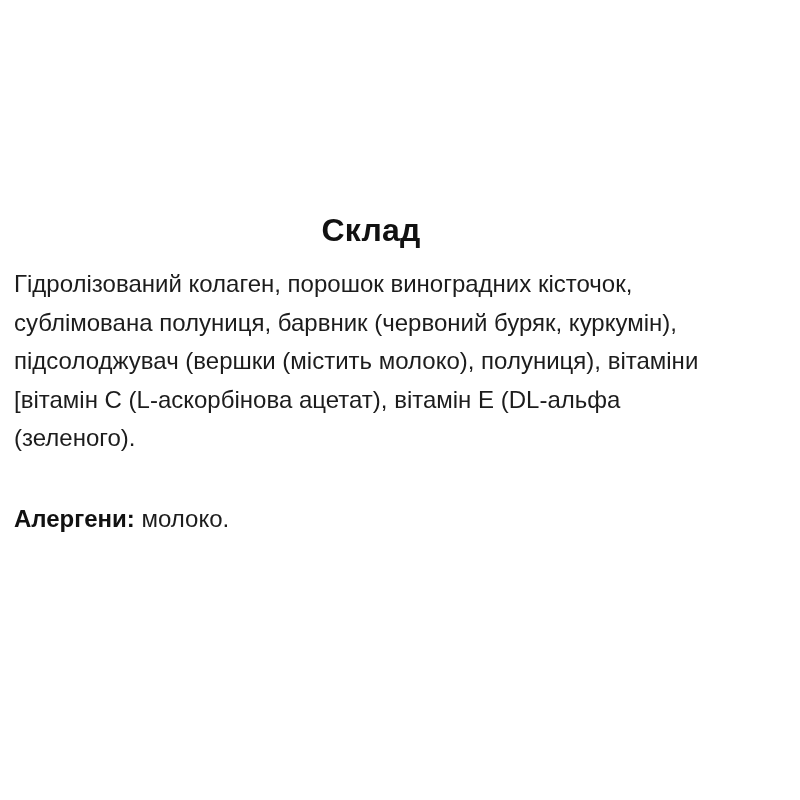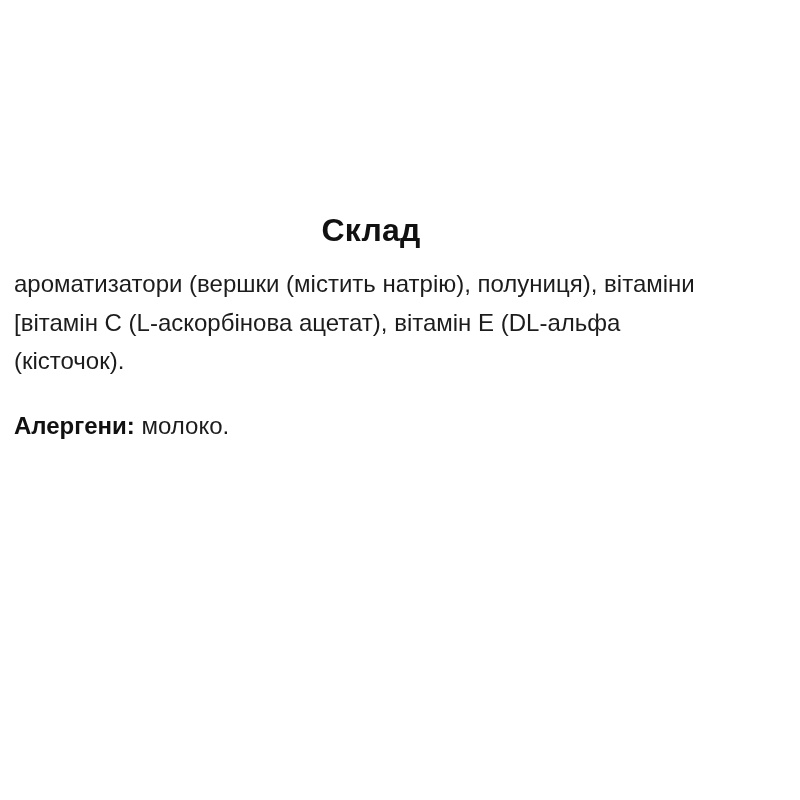--- a/index.html
+++ b/index.html
@@ -34,40 +34,42 @@
   .ingredients {
     font-size: 24px;
     line-height: 38.5px;
     font-weight: 400;
     color: #1c1c1c;
   }
   .ingredients .line {
     white-space: nowrap;
   }
   .allergens {
-    margin-top: 26px;
+    margin-top: 42px;
     font-size: 24px;
     line-height: 38.5px;
     color: #1c1c1c;
   }
   .allergens .label {
     font-weight: 700;
     color: #111111;
   }
 </style>
 </head>
 <body>
 
 <div class="page">
   <div class="content">
 
     <h2 class="section-title">Склад</h2>
 
     <div class="ingredients">
-      <div class="line">ароматизатори (вершки (містить натрію), полуниця), вітаміни</div>
+      <div class="line">Гідролізований колаген, порошок виноградних кісточок,</div>
+      <div class="line">сублімована полуниця, барвник (червоний буряк, куркумін),</div>
+      <div class="line">підсолоджувач (вершки (містить молоко), полуниця), вітаміни</div>
       <div class="line">[вітамін C (L-аскорбінова ацетат), вітамін E (DL-альфа</div>
-      <div class="line">(кісточок).</div>
+      <div class="line">(зеленого).</div>
     </div>
 
     <p class="allergens"><span class="label">Алергени:</span><span> молоко.</span></p>
 
   </div>
 </div>
 
 </body></html>

